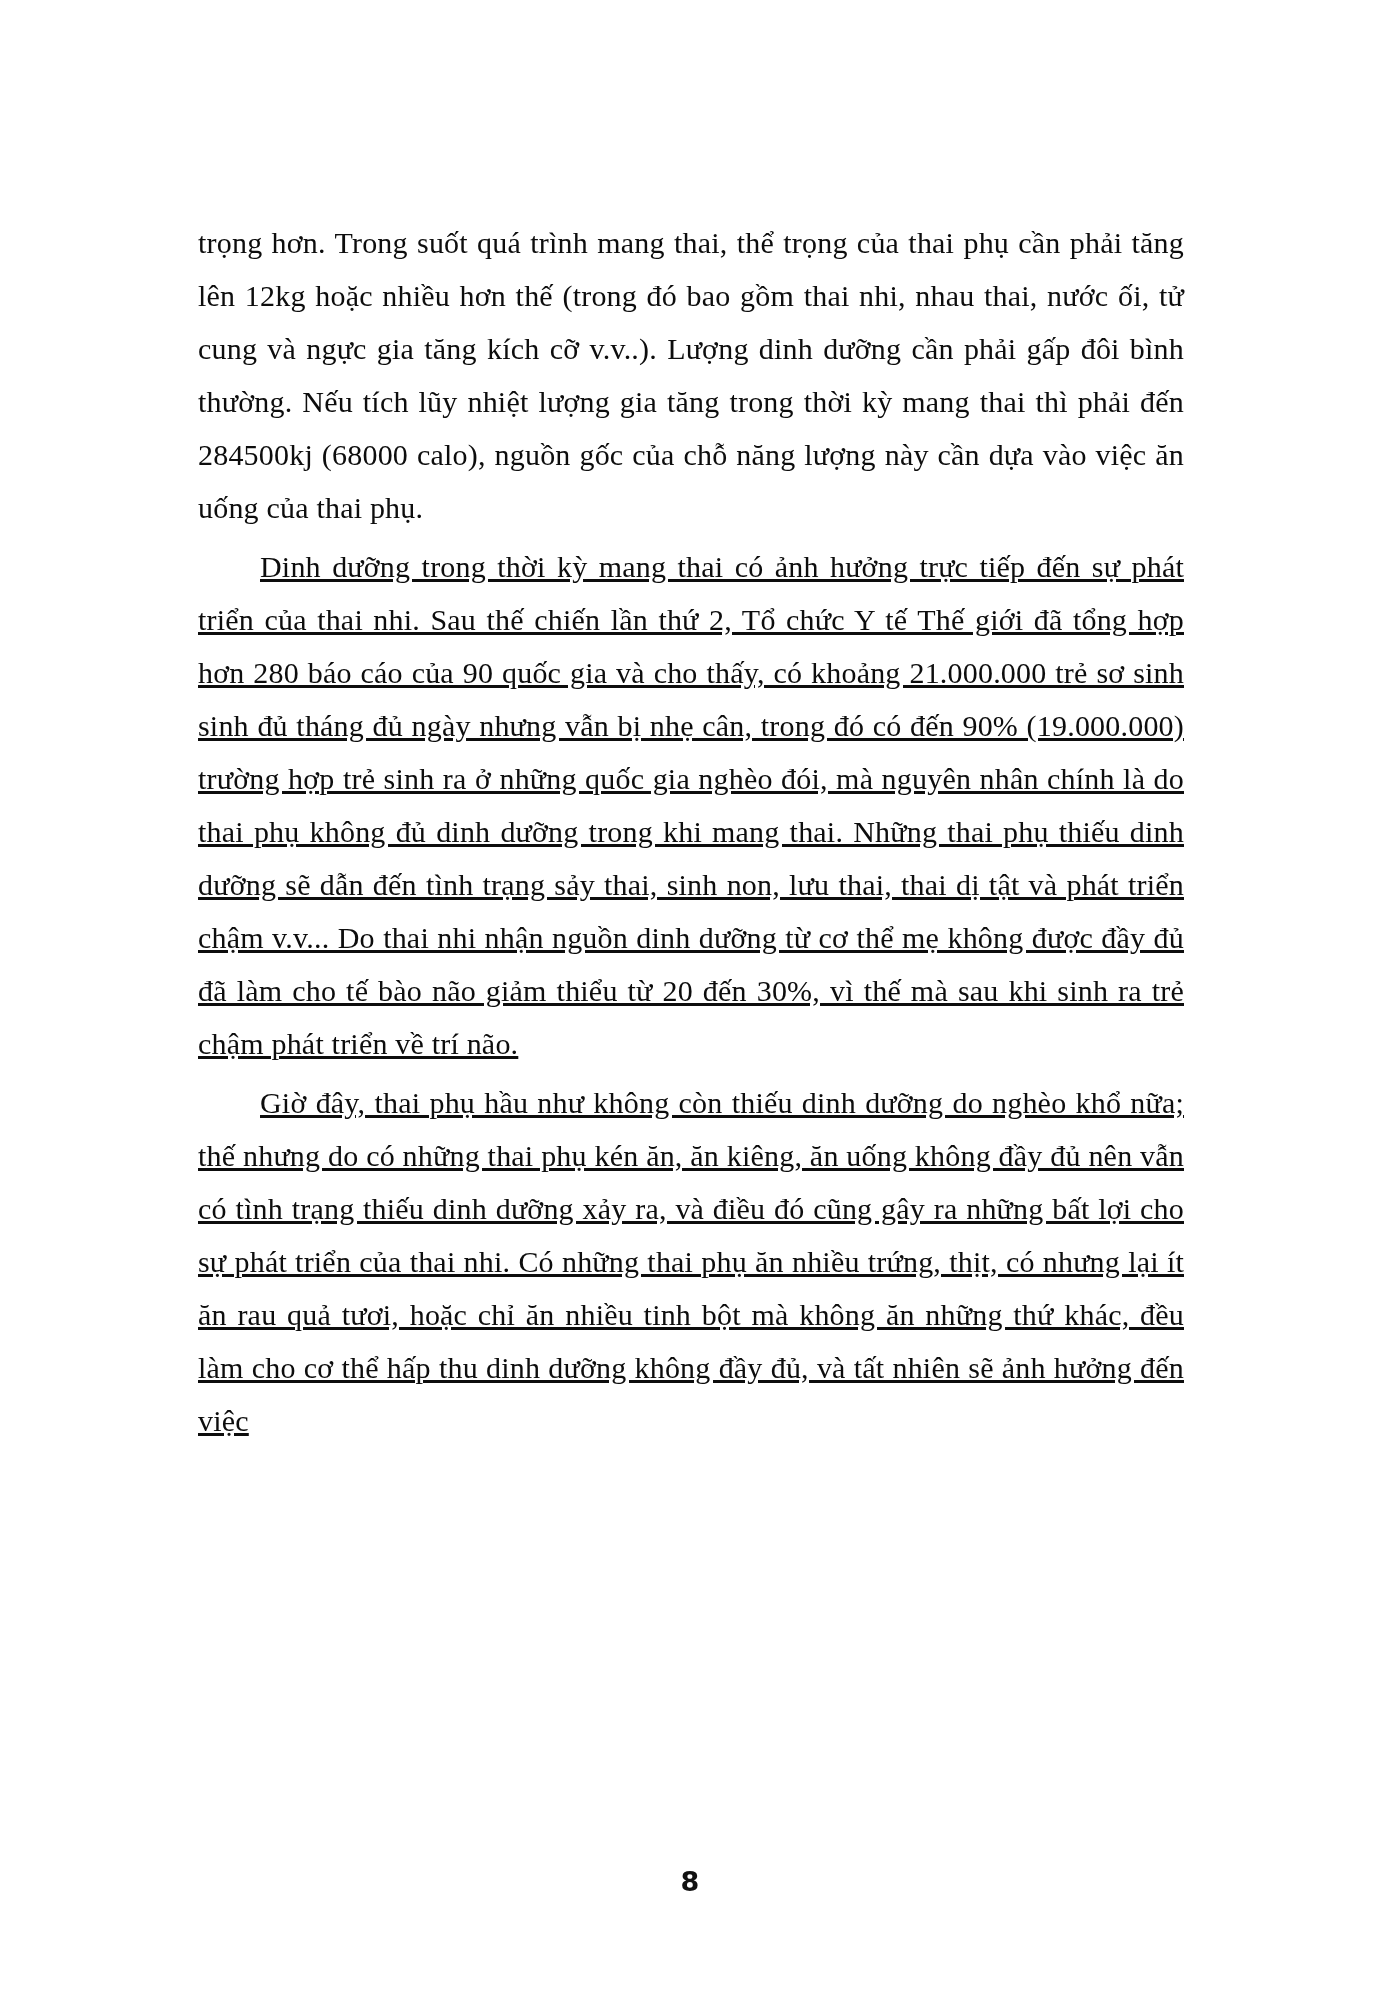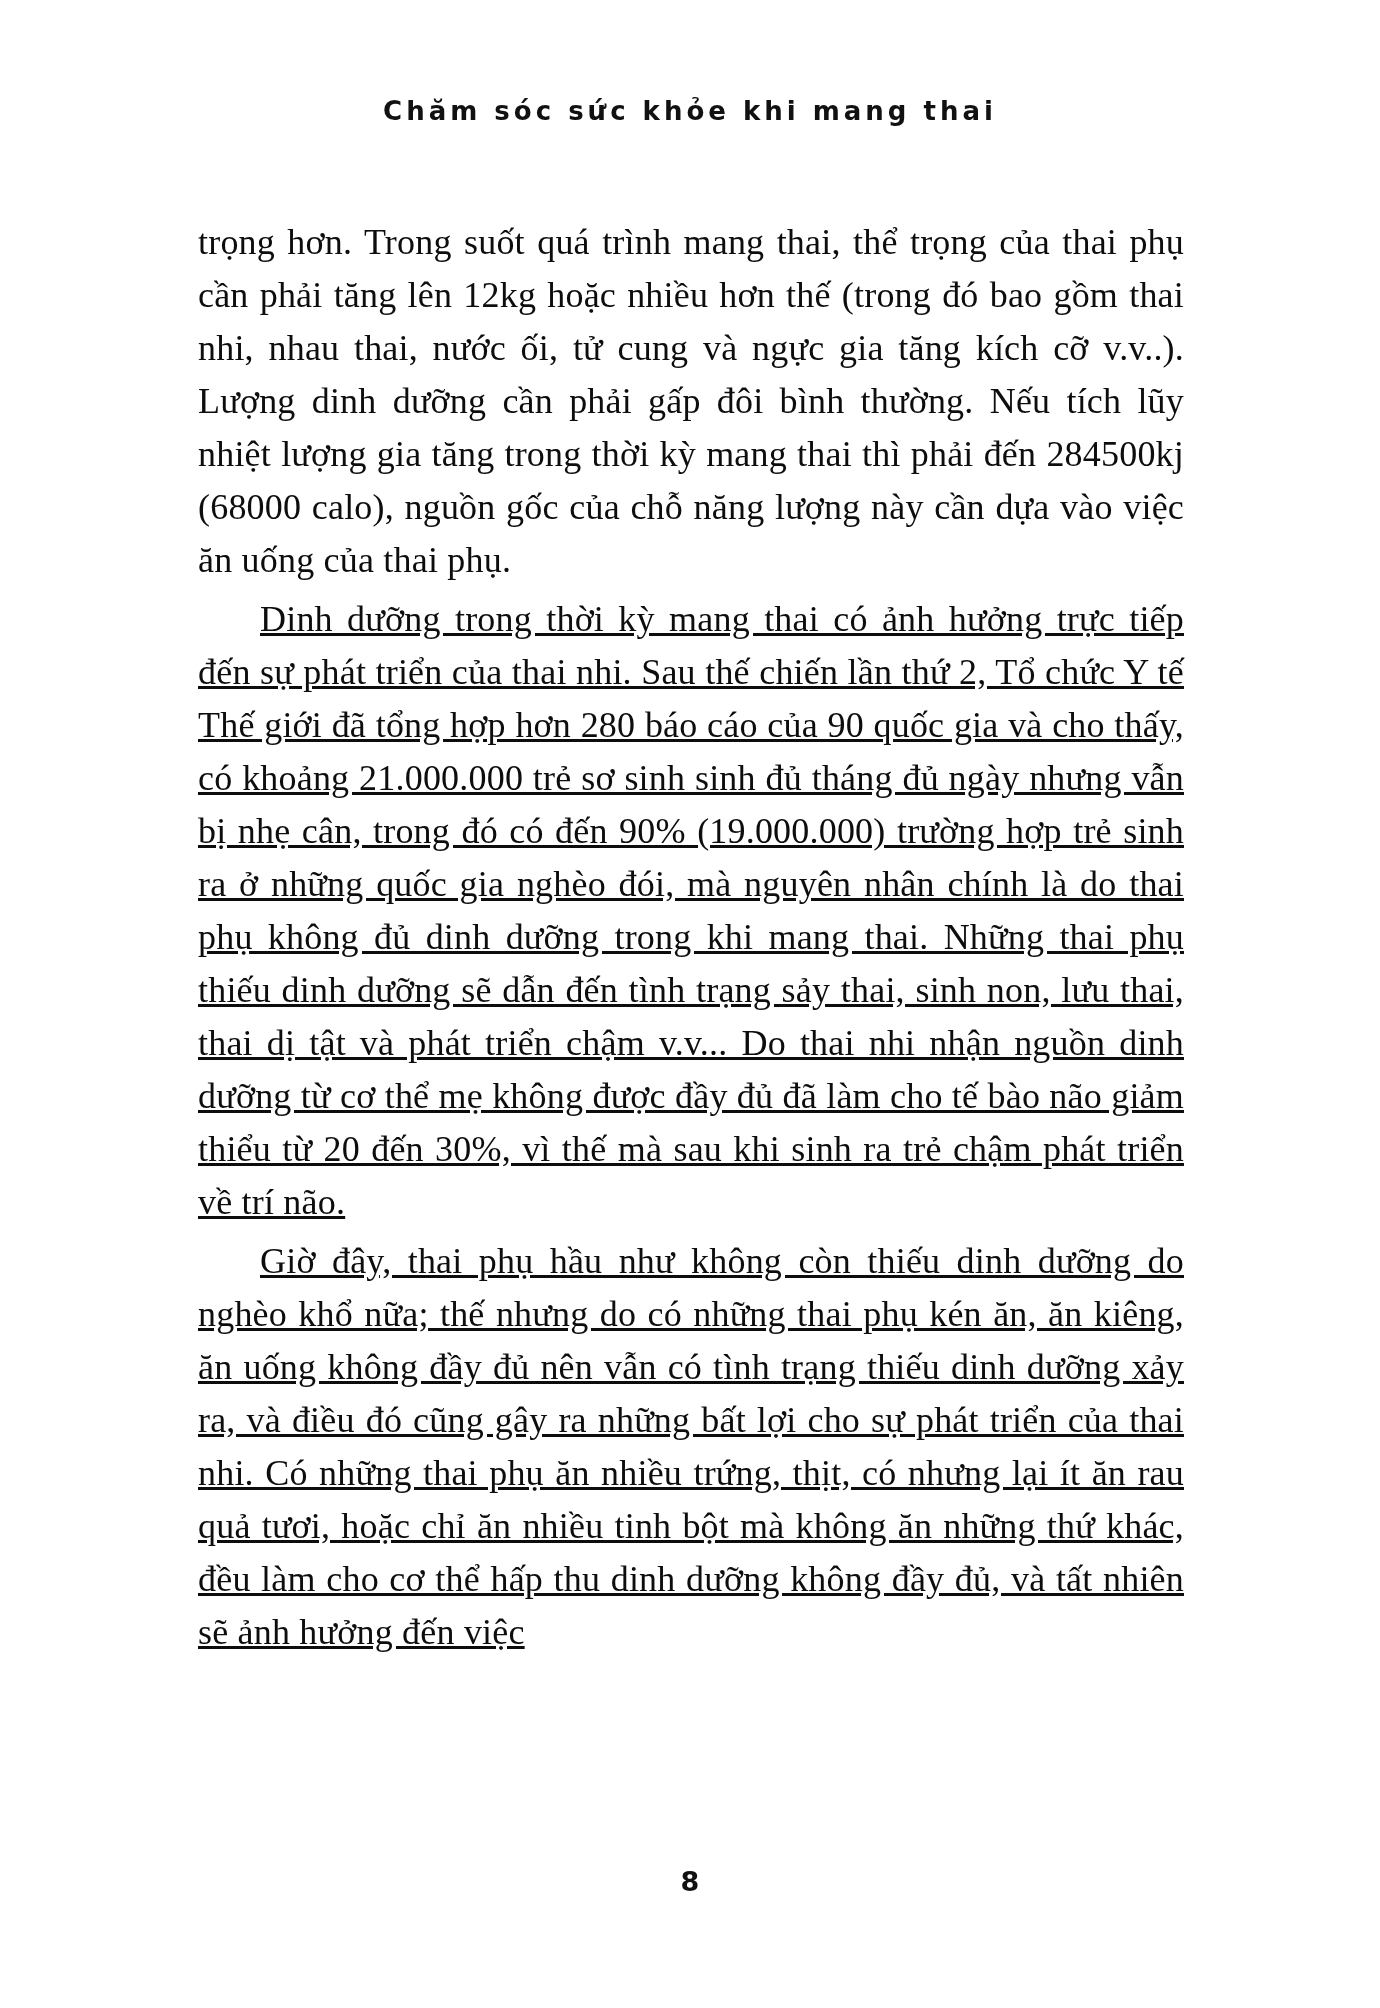--- a/index.html
+++ b/index.html
@@ -36,21 +36,21 @@
     white-space: nowrap;
   }
   .content {
     position: absolute;
     left: 198px;
     top: 216px;
     width: 986px;
   }
   .para {
     margin: 0 0 6px 0;
-    font-size: 36px;
+    font-size: 30px;
     line-height: 53px;
     text-align: justify;
     text-justify: inter-word;
     color: #0d0d0d;
     letter-spacing: 0.2px;
   }
   .para.first {
     text-indent: 0;
   }
   .para.indent {
@@ -67,21 +67,20 @@
     font-weight: bold;
     font-size: 27px;
     color: #111111;
   }
 </style>
 </head>
 <body>
 
 <div class="page">
 
-  <div class="running-head">Chăm sóc sức khỏe khi mang thai</div>
 
   <div class="content">
     <p class="para first">trọng hơn. Trong suốt quá trình mang thai, thể trọng của thai phụ cần phải tăng lên 12kg hoặc nhiều hơn thế (trong đó bao gồm thai nhi, nhau thai, nước ối, tử cung và ngực gia tăng kích cỡ v.v..). Lượng dinh dưỡng cần phải gấp đôi bình thường. Nếu tích lũy nhiệt lượng gia tăng trong thời kỳ mang thai thì phải đến 284500kj (68000 calo), nguồn gốc của chỗ năng lượng này cần dựa vào việc ăn uống của thai phụ.</p>
     <p class="para indent">Dinh dưỡng trong thời kỳ mang thai có ảnh hưởng trực tiếp đến sự phát triển của thai nhi. Sau thế chiến lần thứ 2, Tổ chức Y tế Thế giới đã tổng hợp hơn 280 báo cáo của 90 quốc gia và cho thấy, có khoảng 21.000.000 trẻ sơ sinh sinh đủ tháng đủ ngày nhưng vẫn bị nhẹ cân, trong đó có đến 90% (19.000.000) trường hợp trẻ sinh ra ở những quốc gia nghèo đói, mà nguyên nhân chính là do thai phụ không đủ dinh dưỡng trong khi mang thai. Những thai phụ thiếu dinh dưỡng sẽ dẫn đến tình trạng sảy thai, sinh non, lưu thai, thai dị tật và phát triển chậm v.v... Do thai nhi nhận nguồn dinh dưỡng từ cơ thể mẹ không được đầy đủ đã làm cho tế bào não giảm thiểu từ 20 đến 30%, vì thế mà sau khi sinh ra trẻ chậm phát triển về trí não.</p>
     <p class="para indent">Giờ đây, thai phụ hầu như không còn thiếu dinh dưỡng do nghèo khổ nữa; thế nhưng do có những thai phụ kén ăn, ăn kiêng, ăn uống không đầy đủ nên vẫn có tình trạng thiếu dinh dưỡng xảy ra, và điều đó cũng gây ra những bất lợi cho sự phát triển của thai nhi. Có những thai phụ ăn nhiều trứng, thịt, có nhưng lại ít ăn rau quả tươi, hoặc chỉ ăn nhiều tinh bột mà không ăn những thứ khác, đều làm cho cơ thể hấp thu dinh dưỡng không đầy đủ, và tất nhiên sẽ ảnh hưởng đến việc</p>
   </div>
 
   <div class="page-number">8</div>
 
 </div>

